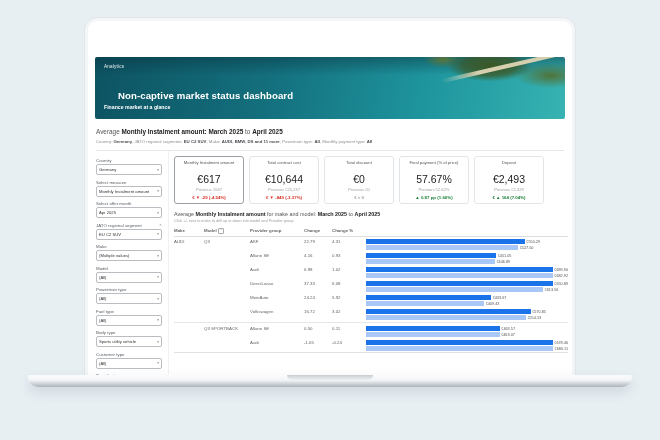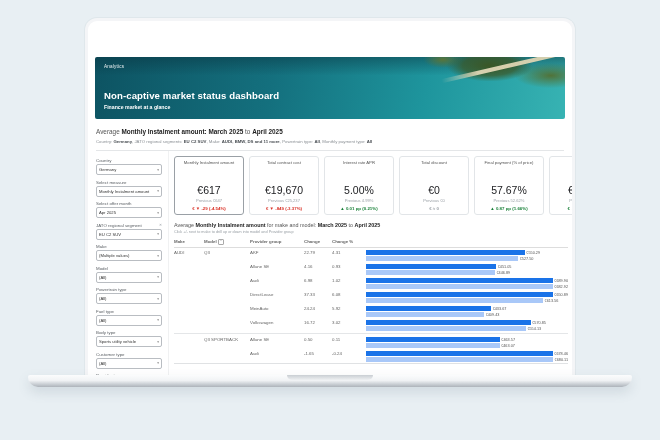--- a/index.html
+++ b/index.html
@@ -23,21 +23,21 @@
     background:
       radial-gradient(60px 22px at 84% 14%, rgba(60,84,32,.95) 0%, rgba(60,84,32,.7) 45%, rgba(60,84,32,0) 72%),
       radial-gradient(52px 18px at 97% 30%, rgba(84,108,44,.9) 0%, rgba(84,108,44,0) 70%),
       radial-gradient(28px 12px at 74% 4%, rgba(96,118,52,.9) 0%, rgba(96,118,52,0) 70%),
       linear-gradient(180deg, rgba(8,48,60,.45) 0%, rgba(8,48,60,0) 30%),
       linear-gradient(100deg,#0d5362 0%,#14707e 38%,#1e959d 70%,#37b3b3 100%);}
   .road{position:absolute;right:-10px;top:7px;width:135px;height:4px;border-radius:2px;opacity:.9;
         transform:rotate(-13deg);
         background:linear-gradient(90deg,rgba(233,221,189,0),#e9ddbd 28%,#e6d7b2 85%,rgba(233,221,189,0));}
   .logo{position:absolute;top:7px;left:9px;font-size:4.6px;color:rgba(255,255,255,.92);letter-spacing:.2px;}
-  .hero-title{position:absolute;left:9px;top:33px;font-size:9.6px;font-weight:bold;color:#fff;letter-spacing:.1px;}
+  .hero-title{position:absolute;left:23px;top:33px;font-size:9.6px;font-weight:bold;color:#fff;letter-spacing:.1px;}
   .hero-sub{position:absolute;left:9px;top:47px;font-size:5.2px;font-weight:bold;color:#fff;}
 
   .summary{margin:9px 8px 0;}
   .sum-title{font-size:6.4px;color:#555;}
   .sum-title b{color:#222;}
   .criteria{margin-top:4px;font-size:4.3px;color:#8a8f94;}
   .criteria b{color:#4a4f54;}
   .divider{border-bottom:1px solid #e4e6e8;margin-top:6px;}
 
   .main{display:flex;height:226px;overflow:hidden;}
@@ -49,21 +49,21 @@
   .fselect{border:1px solid #b9bdc2;border-radius:2px;height:9px;display:flex;align-items:center;
            justify-content:space-between;padding:0 2px;font-size:4.2px;color:#333;background:#fff;}
   .caret{font-size:3.4px;color:#777;}
 
   .content{flex:1;min-width:0;padding:5px 0 0 5px;}
   .kpi-row{display:flex;gap:5px;overflow:hidden;}
   .kpi-card{width:70px;flex:none;border:1px solid #e2e5e8;border-radius:3px;background:#fff;
             padding:4px 2px 3px;text-align:center;box-sizing:border-box;}
   .kpi-card.selected{border-color:#9aa0a6;}
   .kpi-label{font-size:4.2px;color:#555;height:9px;line-height:4.6px;overflow:hidden;}
-  .kpi-value{font-size:10.5px;color:#202124;margin-top:14px;}
+  .kpi-value{font-size:10.5px;color:#202124;margin-top:3px;}
   .kpi-prev{font-size:4.1px;color:#9aa0a6;margin-top:2px;}
   .kpi-delta{font-size:4.4px;font-weight:bold;margin-top:3px;}
   .kpi-card.down .kpi-delta{color:#d93025;}
   .kpi-card.up .kpi-delta{color:#188038;}
   .kpi-card.flat .kpi-delta{color:#9aa0a6;}
 
   .chart{margin-top:7px;padding-right:4px;}
   .chart-title{font-size:5.4px;color:#555;}
   .chart-title b{color:#222;}
   .chart-sub{font-size:3.8px;color:#9aa0a6;margin-top:1.5px;}
@@ -224,31 +224,25 @@
 
               <div class="kpi-card down selected">
                 <div class="kpi-label">Monthly Instalment amount</div>
                 <div class="kpi-value">€617</div>
                 <div class="kpi-prev">Previous €647</div>
                 <div class="kpi-delta">€ ▼ -29 (-4.54%)</div>
               </div>
 
               <div class="kpi-card down">
                 <div class="kpi-label">Total contract cost</div>
-                <div class="kpi-value">€19,670</div>
+                <div class="kpi-value">€10,644</div>
                 <div class="kpi-prev">Previous €25,237</div>
                 <div class="kpi-delta">€ ▼ -849 (-3.37%)</div>
               </div>
 
-              <div class="kpi-card up">
-                <div class="kpi-label">Interest rate APR</div>
-                <div class="kpi-value">5.00%</div>
-                <div class="kpi-prev">Previous 4.99%</div>
-                <div class="kpi-delta">▲ 0.01 pp (0.21%)</div>
-              </div>
 
               <div class="kpi-card flat">
                 <div class="kpi-label">Total discount</div>
                 <div class="kpi-value">€0</div>
                 <div class="kpi-prev">Previous €0</div>
                 <div class="kpi-delta">€ ≈ 0</div>
               </div>
 
               <div class="kpi-card up">
                 <div class="kpi-label">Final payment (% of price)</div>

